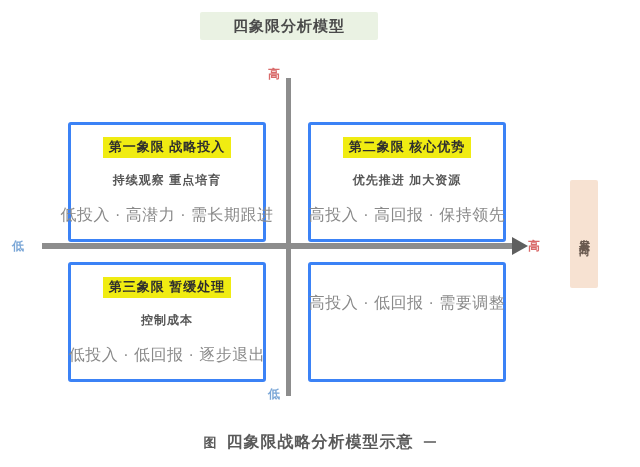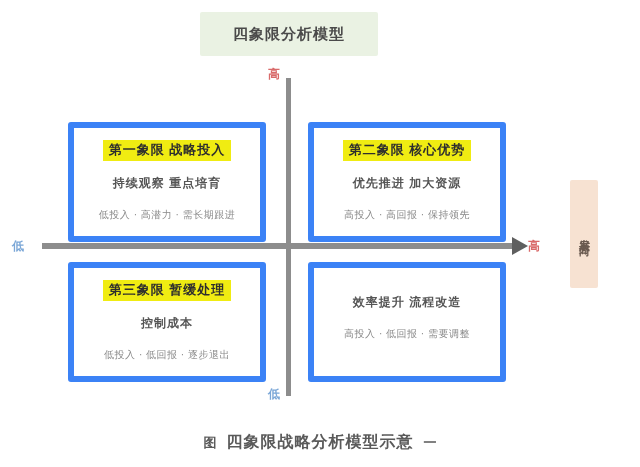--- a/index.html
+++ b/index.html
@@ -16,21 +16,21 @@
     font-family: "Liberation Sans", sans-serif;
     color: #3a3a3a;
   }
 
   
   .title-box {
     position: absolute;
     left: 200px;
     top: 12px;
     width: 178px;
-    height: 44px;
+    height: 28px;
     background: #eaf2e3;
     display: flex;
     align-items: center;
     justify-content: center;
     border-radius: 2px;
   }
   .title-text {
     font-size: 15px;
     font-weight: bold;
     color: #4a4a4a;
@@ -113,21 +113,21 @@
     letter-spacing: 2px;
     white-space: nowrap;
   }
 
   
   .quad {
     position: absolute;
     width: 198px;
     height: 120px;
     background: #ffffff;
-    border: 6px solid #3b82f6;
+    border: 3px solid #3b82f6;
     border-radius: 3px;
     box-sizing: border-box;
     padding: 12px 10px 8px 10px;
     display: flex;
     flex-direction: column;
     align-items: center;
   }
   .quad.tl { left: 68px;  top: 122px; }
   .quad.tr { left: 308px; top: 122px; }
   .quad.bl { left: 68px;  top: 262px; }
@@ -147,21 +147,21 @@
   .quad-sub {
     margin-top: 14px;
     font-size: 12px;
     font-weight: bold;
     color: #555555;
     letter-spacing: 1px;
     white-space: nowrap;
   }
   .quad-desc {
     margin-top: 16px;
-    font-size: 10px;
+    font-size: 16px;
     color: #8a8a8a;
     letter-spacing: 0.5px;
     white-space: nowrap;
   }
 
   
   .caption {
     position: absolute;
     left: 0;
     top: 432px;
@@ -220,21 +220,20 @@
   <span class="quad-desc">高投入 · 高回报 · 保持领先</span>
 </div>
 
 <div class="quad bl">
   <span class="quad-head">第三象限 暂缓处理</span>
   <span class="quad-sub">控制成本</span>
   <span class="quad-desc">低投入 · 低回报 · 逐步退出</span>
 </div>
 
 <div class="quad br">
-  <span class="quad-sub">效率提升 流程改造</span>
   <span class="quad-desc">高投入 · 低回报 · 需要调整</span>
 </div>
 
 <div class="caption">
   <span class="caption-prefix">图</span>
   <span class="caption-main">四象限战略分析模型示意</span>
   <span class="caption-suffix">一</span>
 </div>
 
 </body></html>

